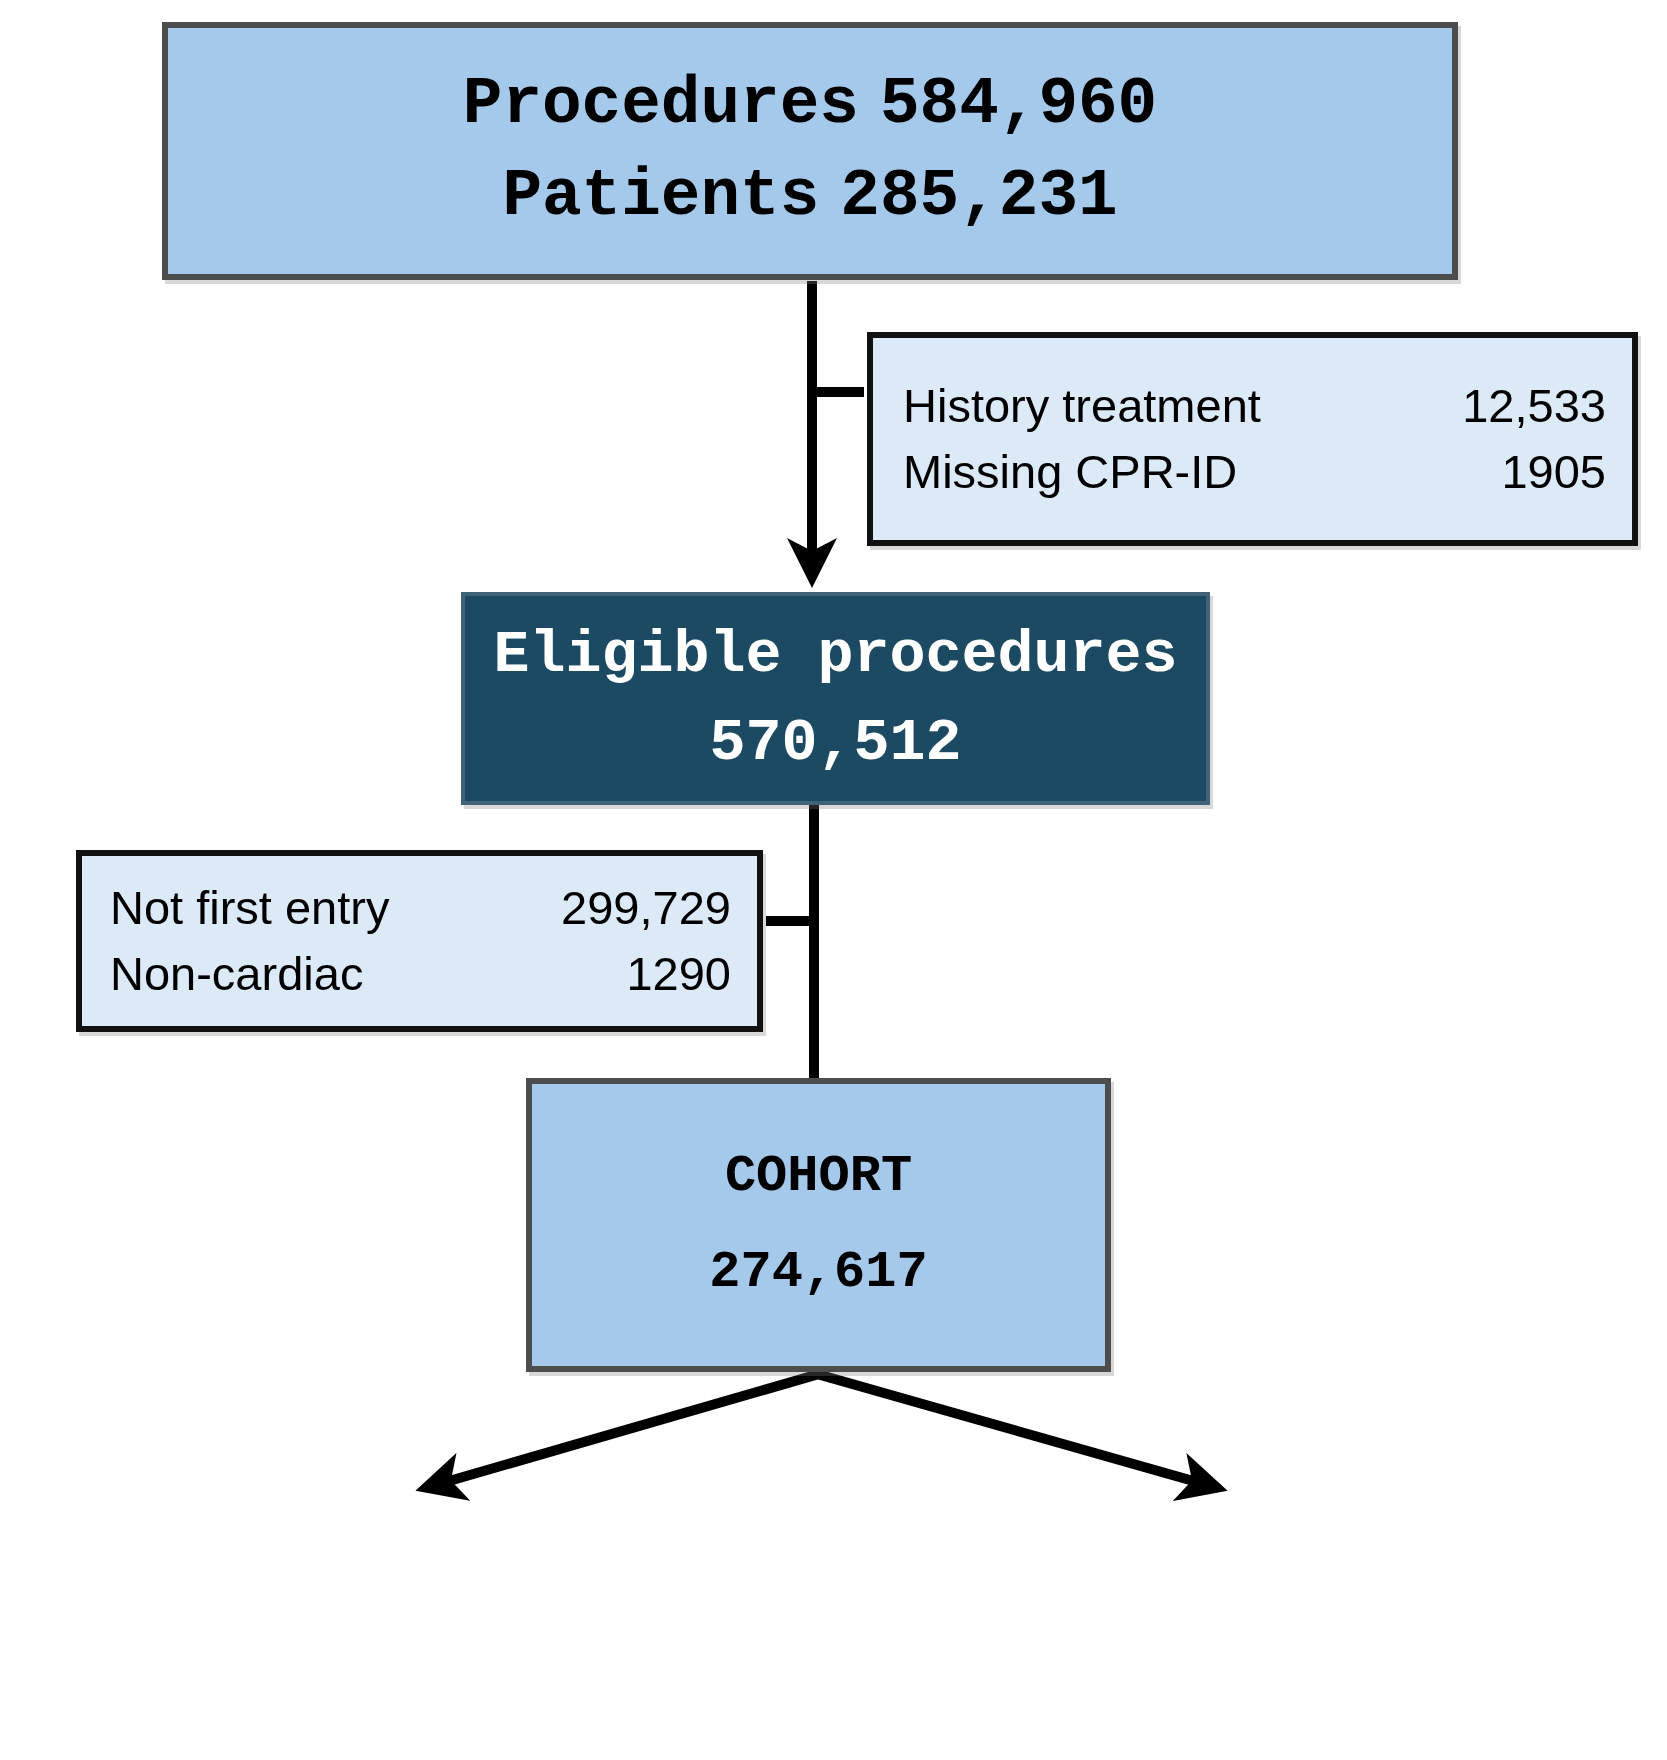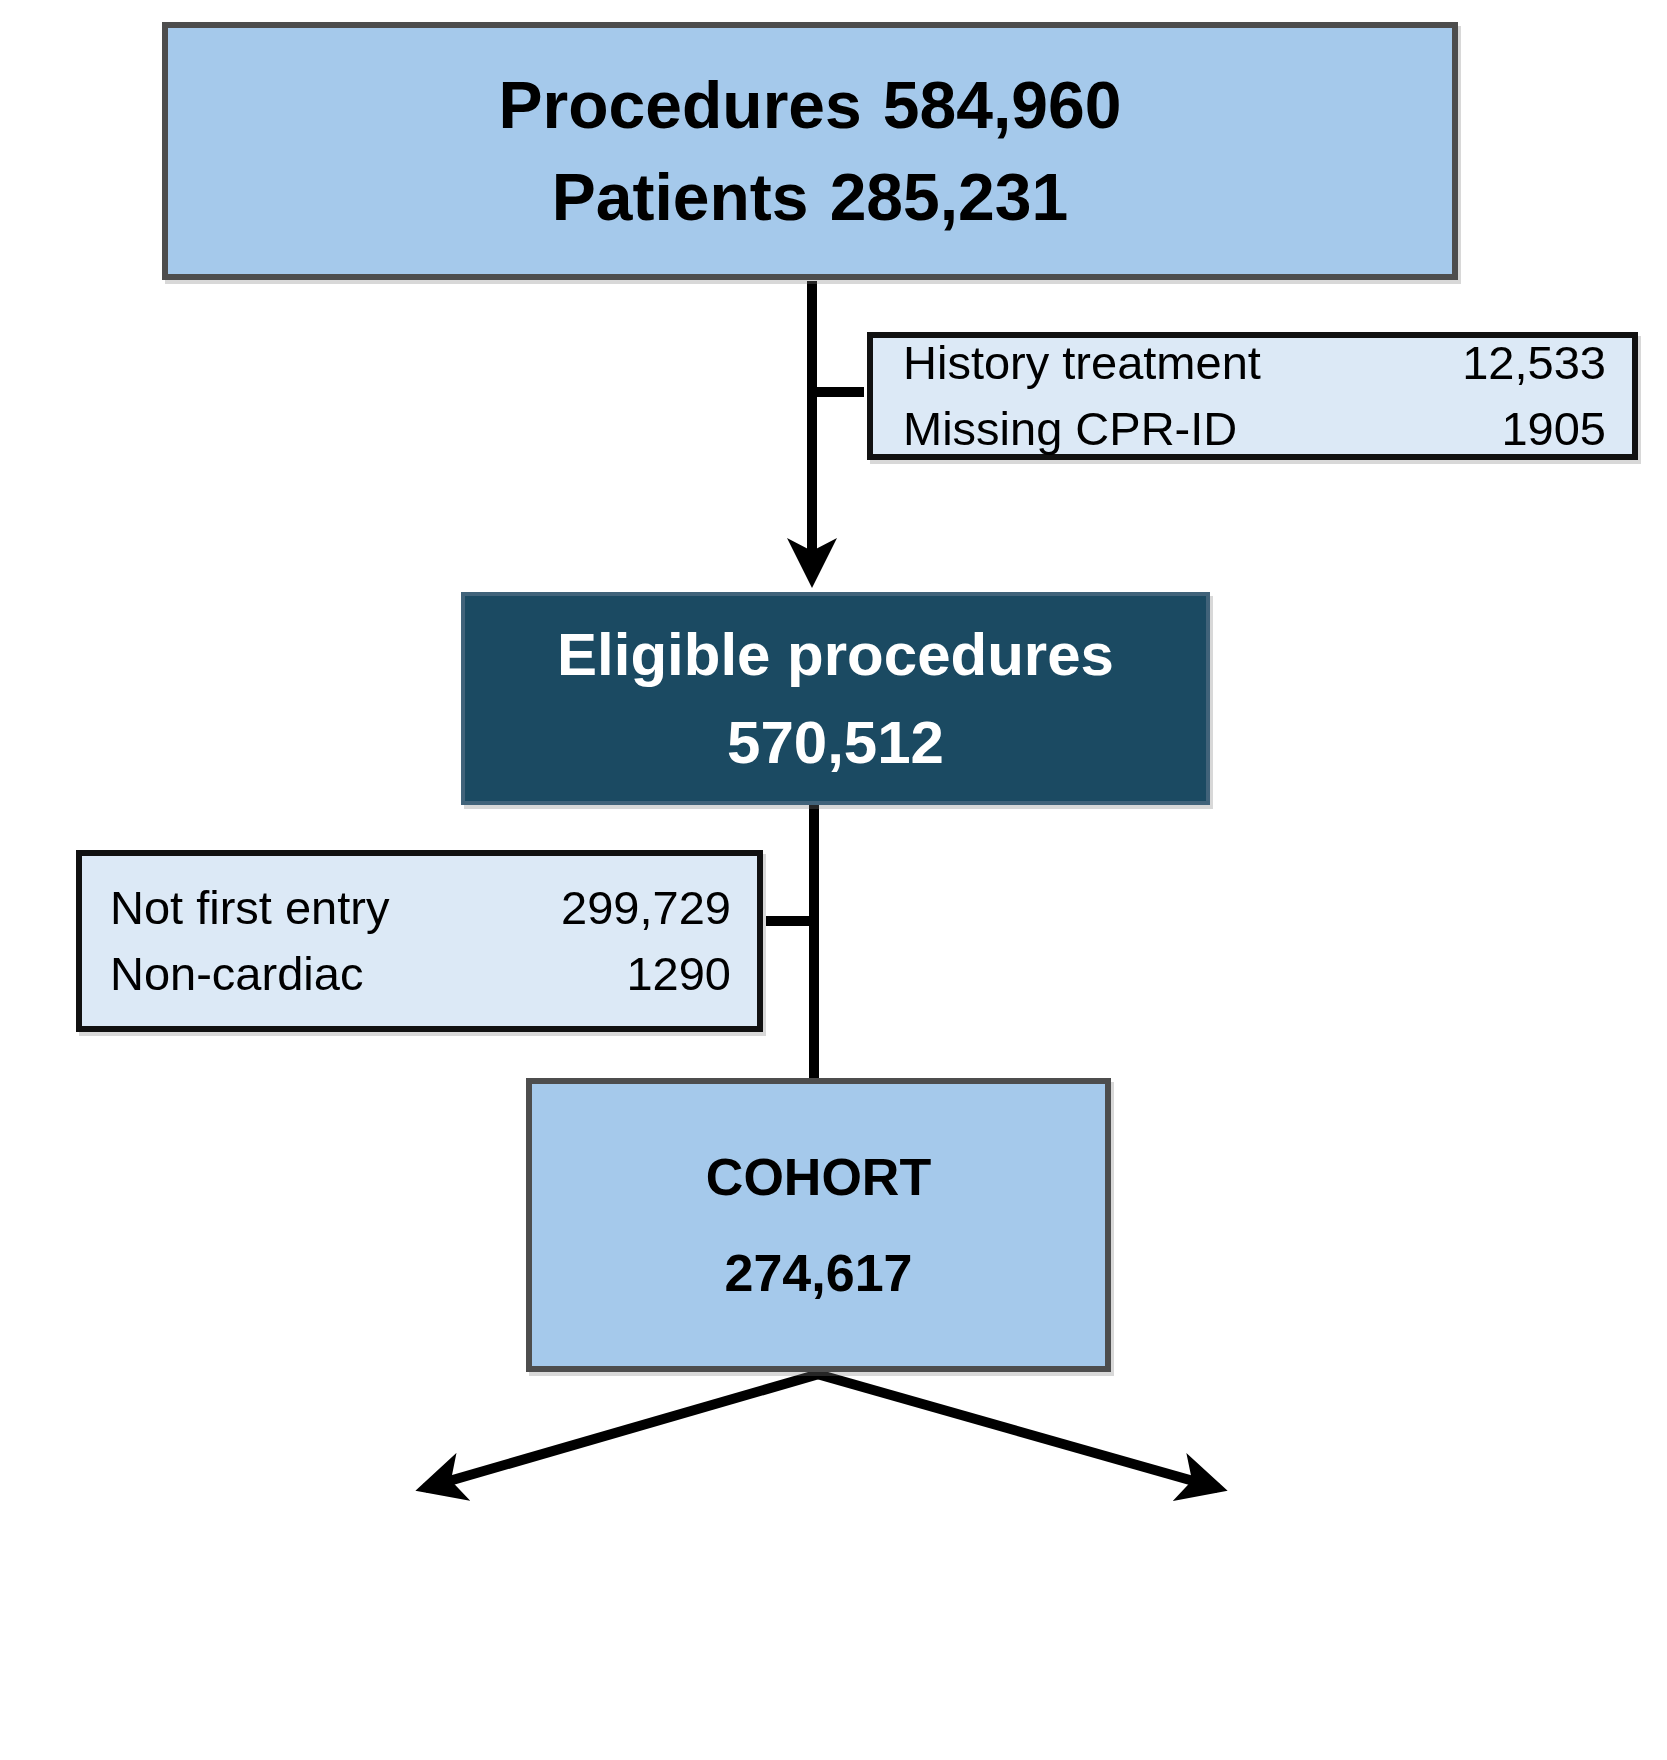--- a/index.html
+++ b/index.html
@@ -25,21 +25,21 @@
     position:absolute;
     box-sizing:border-box;
     display:flex;
     flex-direction:column;
     justify-content:center;
     box-shadow:3px 4px 0 rgba(125,125,125,0.30);
   }
   .fill-light{background:var(--light-blue);border:6px solid var(--box-border-gray);}
   .fill-pale{background:var(--pale-blue);border:6px solid var(--box-border-black);}
   .fill-dark{background:var(--dark-teal);border:4px solid #41637a;color:var(--dark-box-text);}
-  .center-lines{align-items:center;text-align:right;}
+  .center-lines{align-items:center;text-align:right;font-family:Liberation Mono, monospace;}
   .title-line{display:flex;gap:0.32em;justify-content:center;white-space:nowrap;}
   .big{font-weight:bold;font-size:66px;line-height:92px;}
   .mid{font-weight:bold;font-size:60px;line-height:88px;}
   .cohort-txt{font-weight:bold;font-size:52px;line-height:96px;}
   .small-bold{font-weight:bold;font-size:52px;line-height:78px;}
   .excl-row{
     display:flex;justify-content:space-between;align-items:baseline;
     font-weight:400;font-size:47px;line-height:66px;white-space:nowrap;
   }
   .excl-pad-r{padding:0 26px 0 30px;}
@@ -71,21 +71,21 @@
     <div class="title-line">
       <span>Procedures</span>
       <span>584,960</span>
     </div>
     <div class="title-line">
       <span>Patients</span>
       <span>285,231</span>
     </div>
   </div>
 
-  <div class="box fill-pale" style="left:867px;top:332px;width:771px;height:128px;">
+  <div class="box fill-pale" style="left:867px;top:332px;width:771px;height:214px;">
     <div class="excl-row excl-pad-r">
       <span>History treatment</span>
       <span>12,533</span>
     </div>
     <div class="excl-row excl-pad-r">
       <span>Missing CPR-ID</span>
       <span>1905</span>
     </div>
   </div>
 

